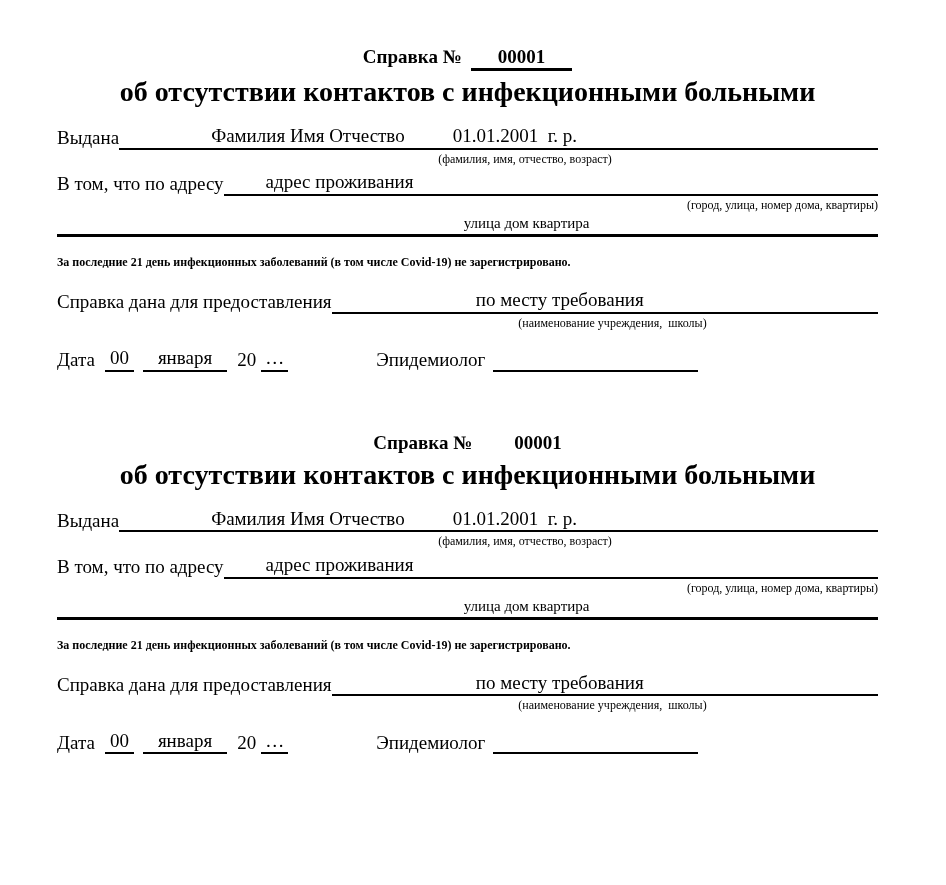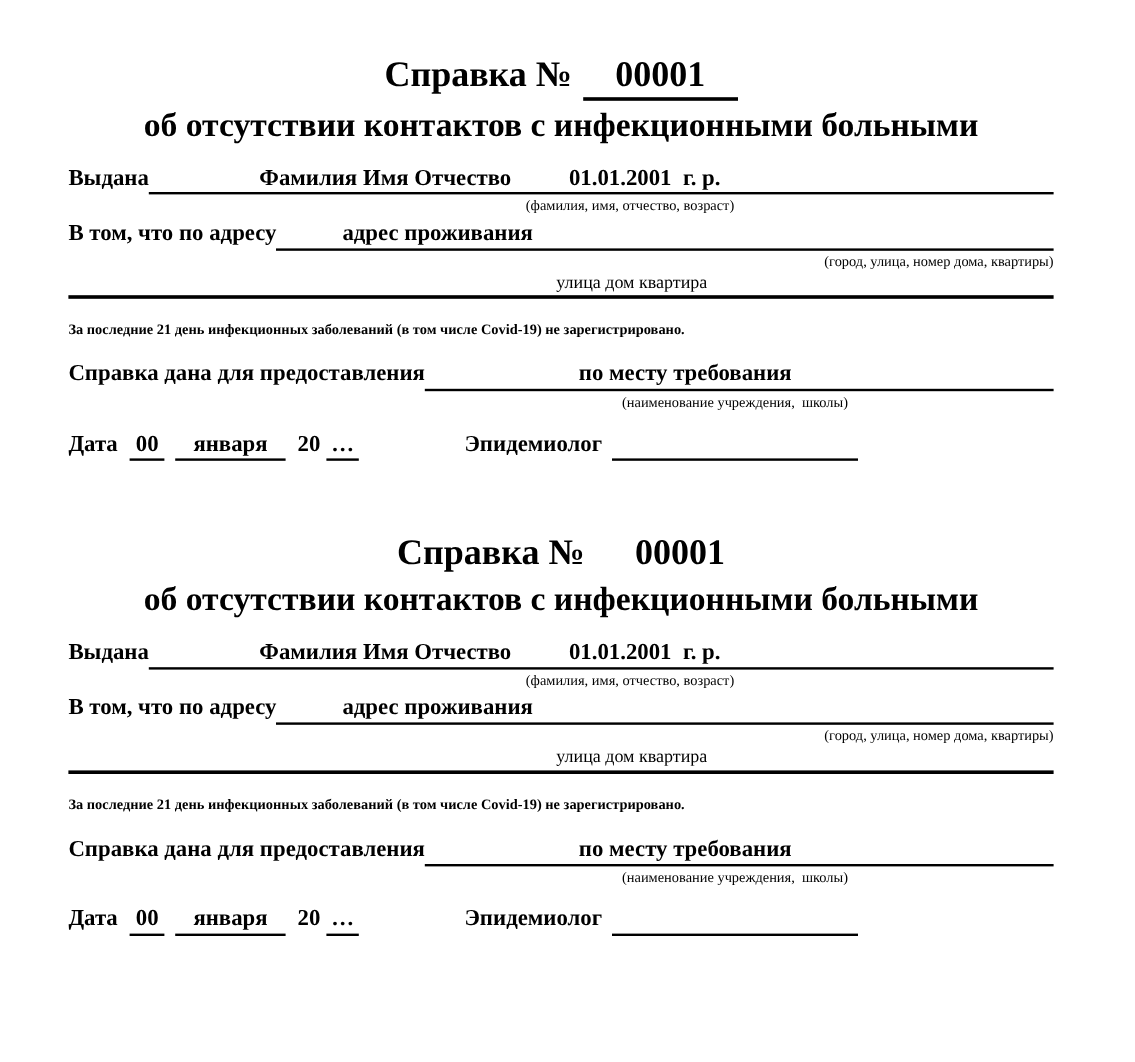--- a/index.html
+++ b/index.html
@@ -19,21 +19,21 @@
     width: 946px;
     height: 885px;
     padding: 46px 68px 0 57px;
     background: #ffffff;
   }
   .cert { }
   .cert-2 { margin-top: 60px; }
 
   .cert-title {
     text-align: center;
-    font-size: 30px;
+    font-size: 19px;
     font-weight: bold;
     line-height: 1.15;
     white-space: pre;
   }
   .num-underlined {
     display: inline-block;
     border-bottom: 3px solid #000;
     padding: 0 27px;
     margin-left: 9px;
   }
@@ -44,40 +44,40 @@
   .cert-subtitle {
     text-align: center;
     font-size: 28px;
     font-weight: bold;
     margin-top: 5px;
     line-height: 1.15;
   }
 
   .row {
     display: flex;
-    align-items: flex-start;
+    align-items: flex-end;
     font-size: 19px;
-    font-weight: bold;
+    font-weight: normal;
     line-height: 1.25;
   }
   .row-issued  { margin-top: 16px; }
   .row-address { margin-top: 4px; }
   .row-purpose { margin-top: 18px; }
   .row-date    { margin-top: 16px; }
 
   .label { white-space: pre; }
   .fill {
     flex: 1 1 auto;
     border-bottom: 2px solid #000;
     white-space: pre;
     min-height: 22px;
   }
   .issued-name { margin-left: 92px; }
   .issued-dob  { margin-left: 48px; }
-  .address-value { margin-left: 55px; }
+  .address-value { margin-left: 42px; }
 
   .caption {
     font-size: 12px;
     font-weight: normal;
     text-align: center;
     line-height: 1.2;
     margin-top: 2px;
     white-space: pre;
   }
   .caption-issued  { margin-left: 115px; }

